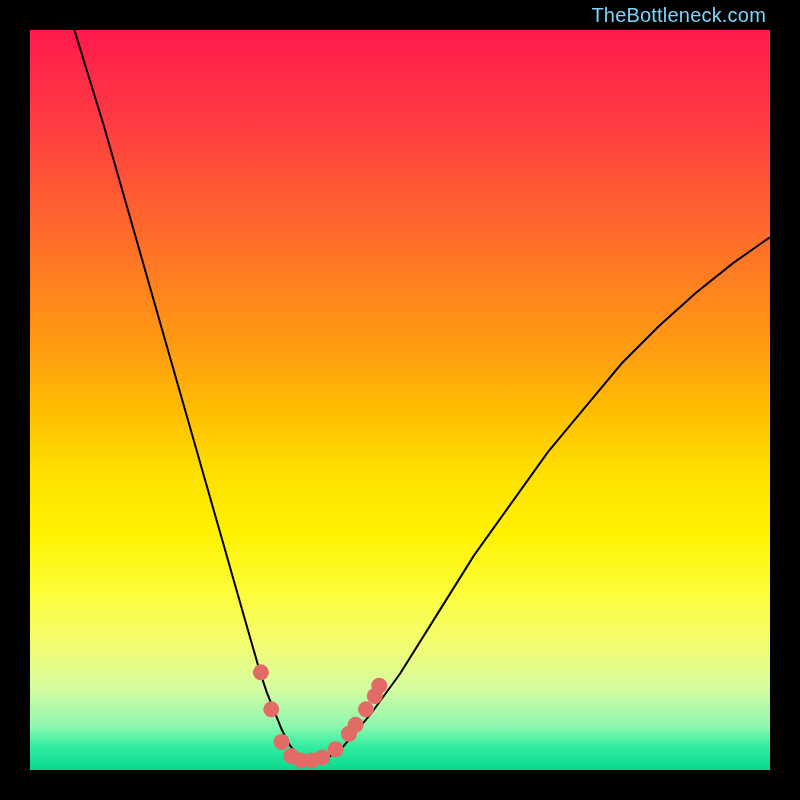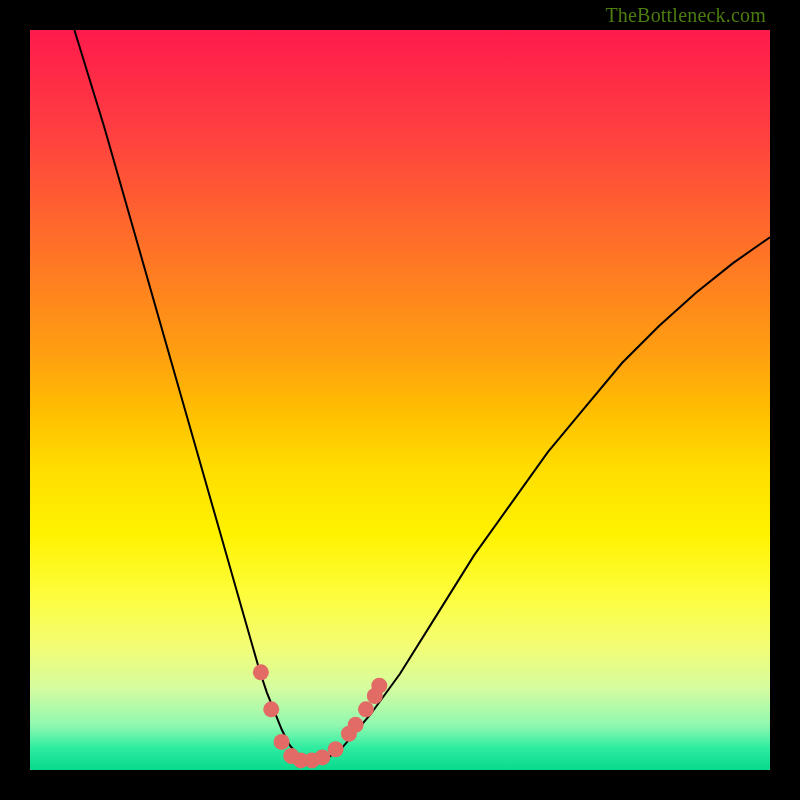--- a/index.html
+++ b/index.html
@@ -46,25 +46,24 @@
       #d5fca0 89%,
       #8ff8b0 94%,
       #2eeca0 97%,
       #08d98c 100%
     );
   }
   .watermark {
     position: absolute;
     top: 4px;
     right: 34px;
-    color: #4d7c0f;
+    color: #7dd3fc;
     font-size: 20px;
     font-weight: 500;
     letter-spacing: 0.2px;
-    font-family: Liberation Serif, serif;
   }
   svg.curve {
     position: absolute;
     top: 0; left: 0;
     width: 100%;
     height: 100%;
   }
 </style>
 </head>
 <body>

